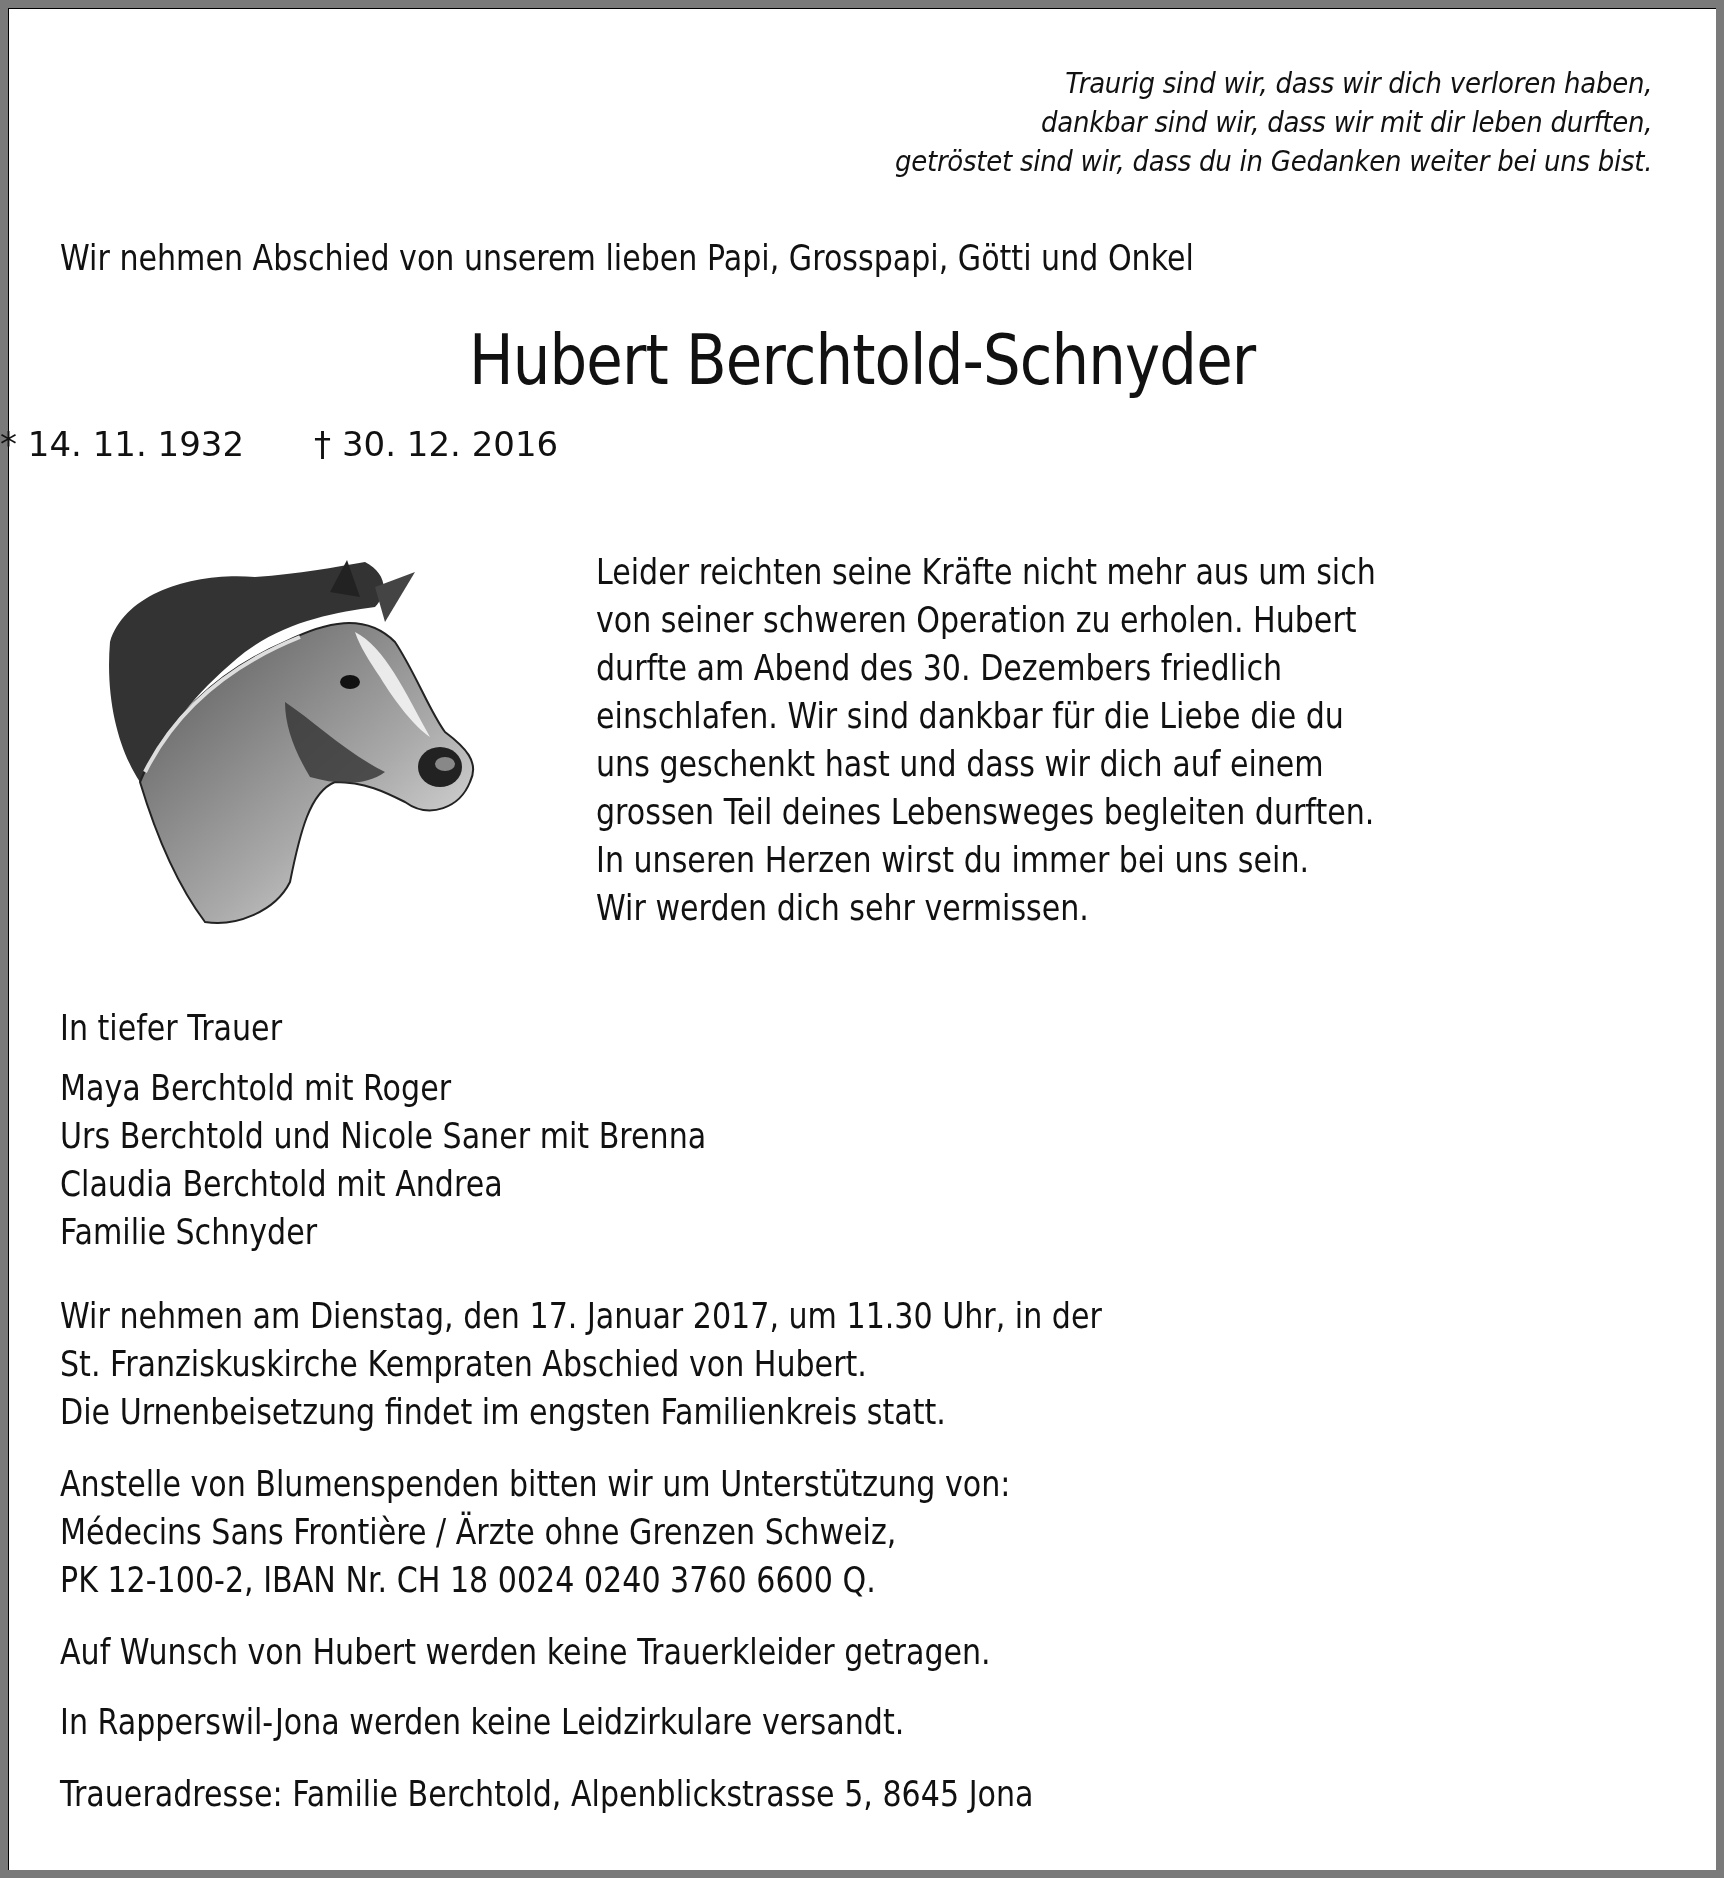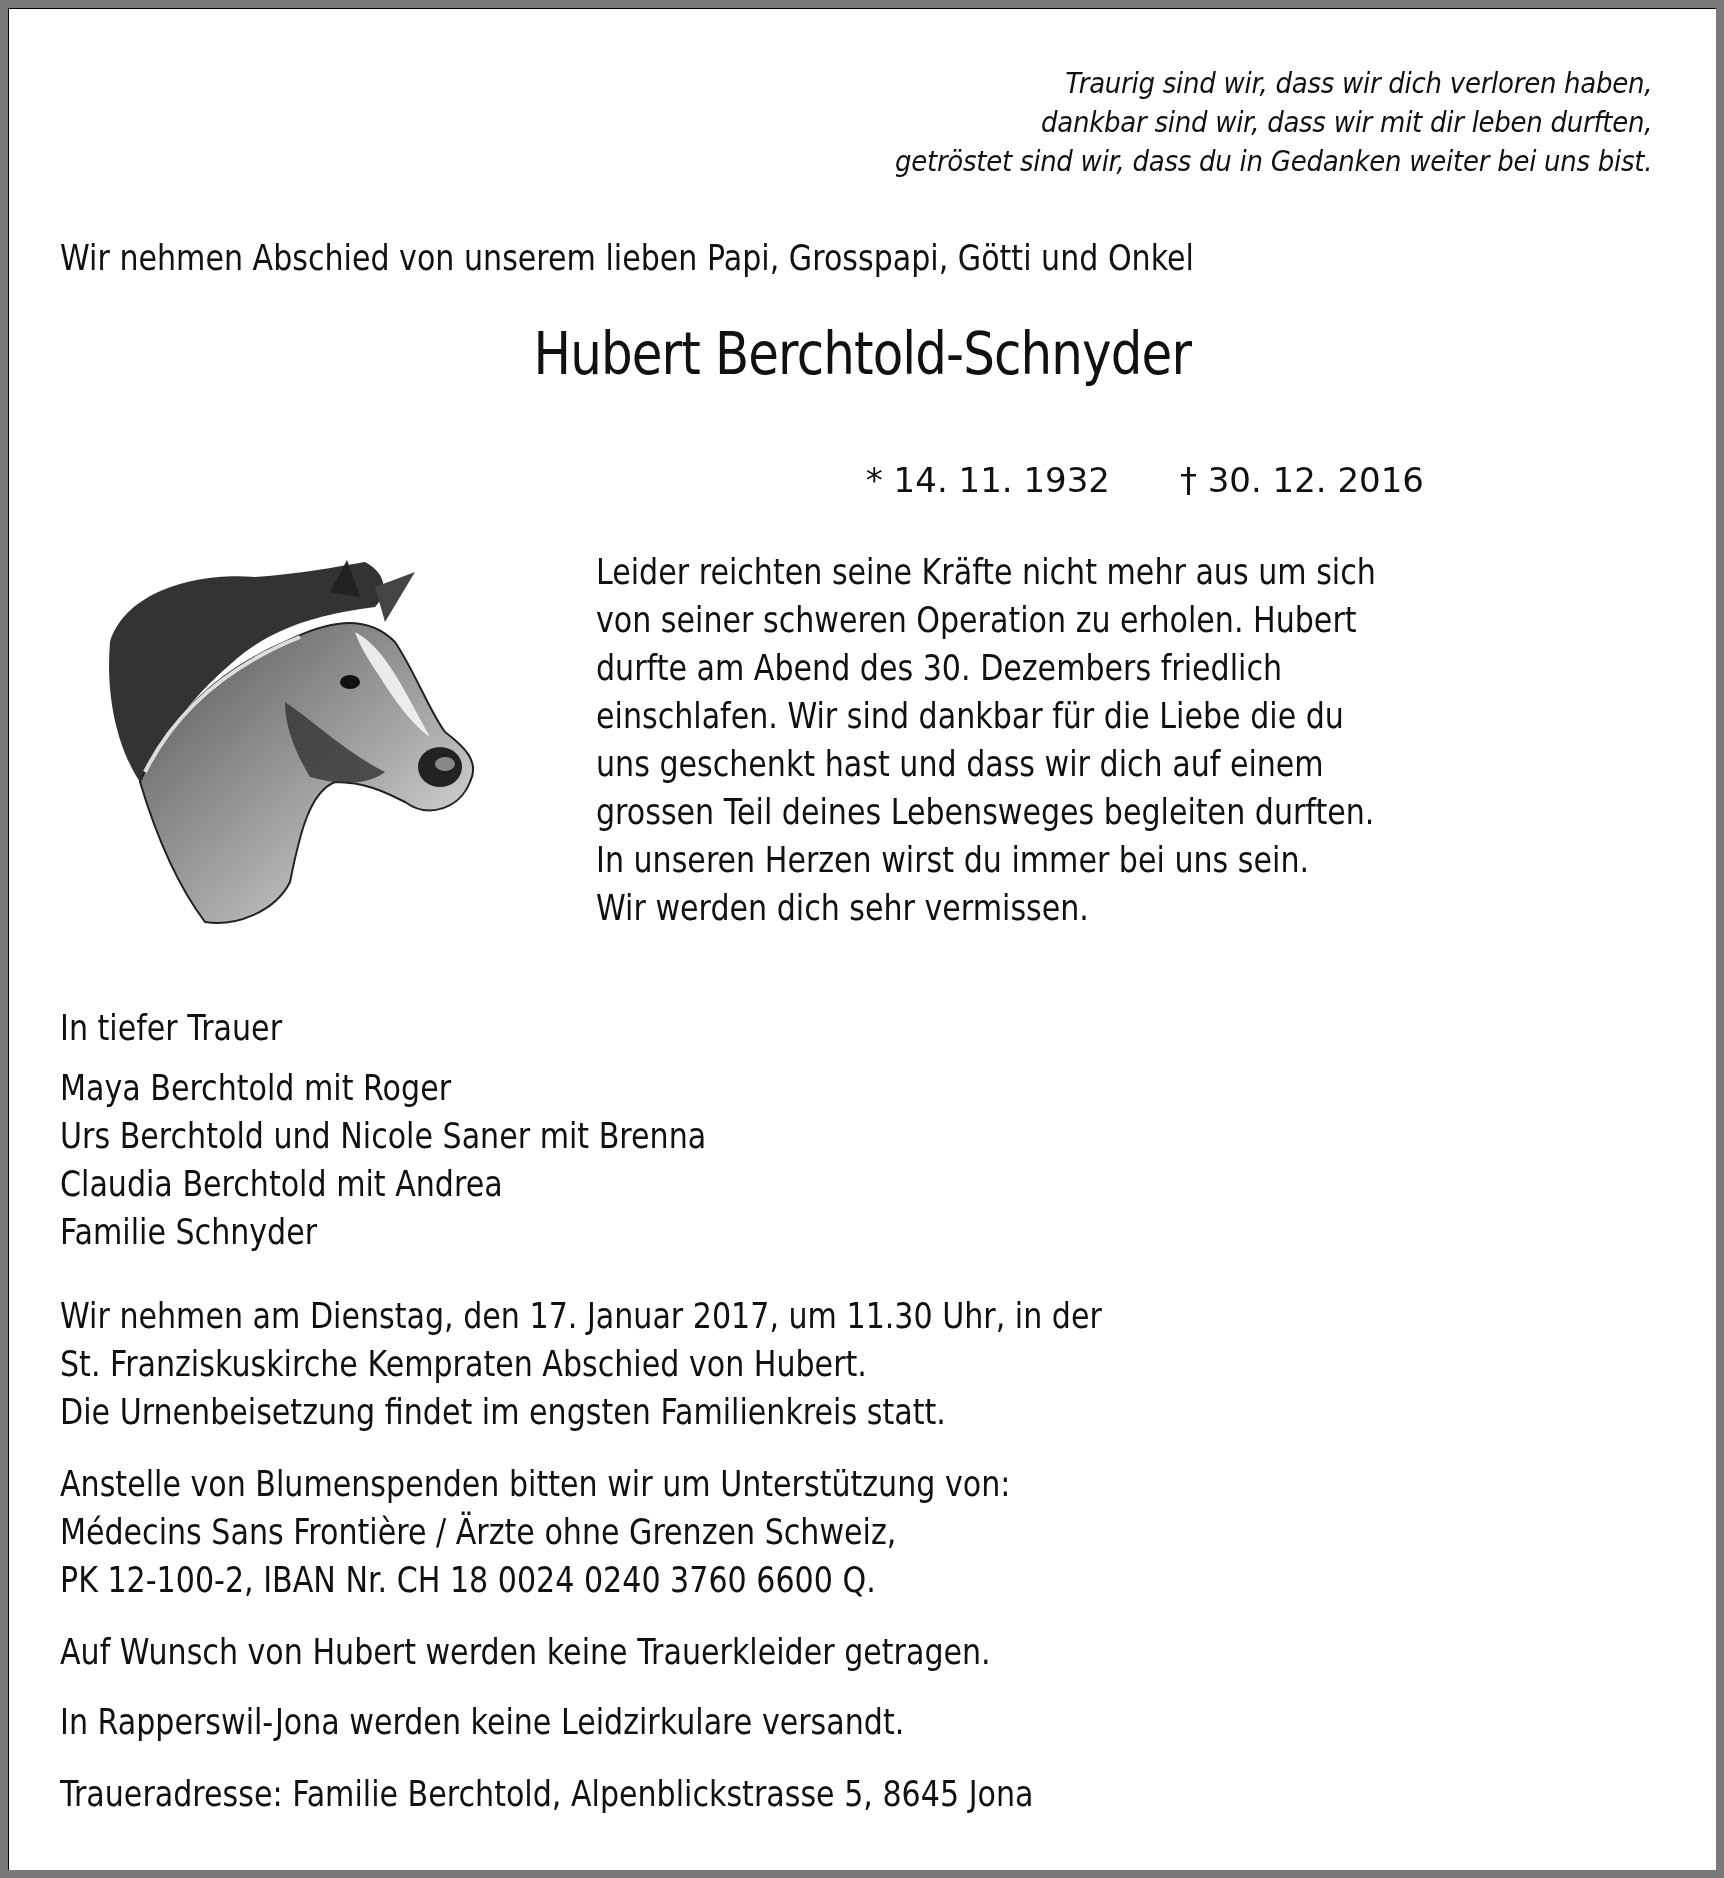--- a/index.html
+++ b/index.html
@@ -36,29 +36,29 @@
     left: 60px; top: 238px;
     font-size: 35px;
     white-space: nowrap;
     transform: scaleX(0.86);
     transform-origin: left top;
   }
   .name {
     position: absolute;
     left: 0; width: 1724px; top: 320px;
     text-align: center;
-    font-size: 58px;
+    font-size: 69px;
     white-space: nowrap;
     letter-spacing: -1px;
   }
   .name span { display: inline-block; transform: scaleX(0.86); }
   .dates {
     position: absolute;
-    left: 0; width: 1424px; top: 460px;
-    text-align: right;
+    left: 0; width: 1424px; top: 424px;
+    text-align: left;
     font-size: 34px;
     white-space: nowrap;
   }
   .dates span { display: inline-block; }
   .dates .sep { width: 70px; }
   .horse {
     position: absolute;
     left: 85px; top: 552px;
     width: 400px; height: 380px;
   }

